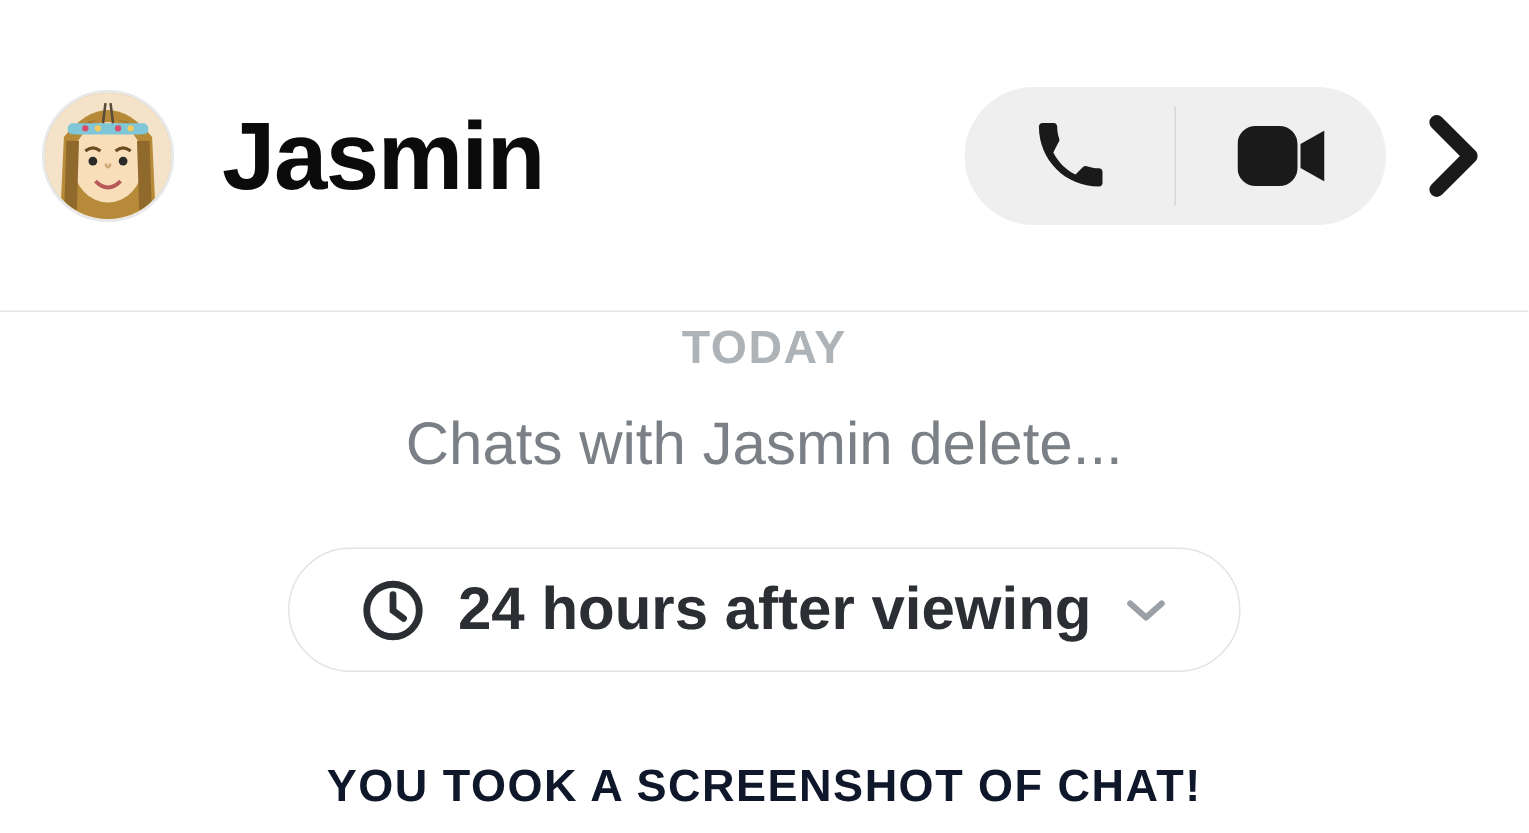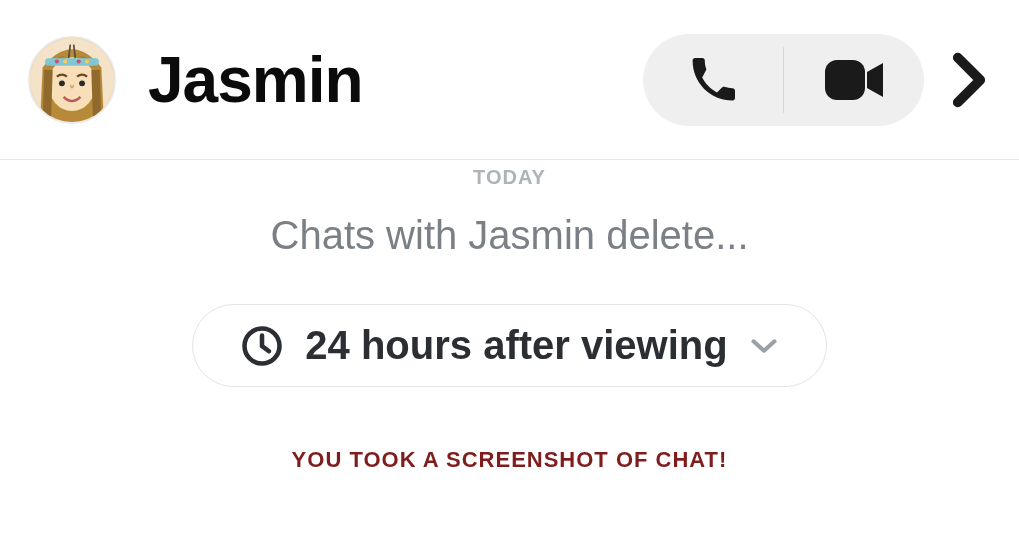--- a/index.html
+++ b/index.html
@@ -6,21 +6,21 @@
     body {
       width: 1019px;
       height: 555px;
       font-family: -apple-system, BlinkMacSystemFont, "Segoe UI", Helvetica, Arial, sans-serif;
       background: #fff;
       overflow: hidden;
     }
     .header {
       display: flex;
       align-items: center;
-      height: 160px;
+      height: 208px;
       padding: 0 20px 0 28px;
       border-bottom: 1px solid #e6e6e6;
     }
     .avatar {
       width: 88px;
       height: 88px;
       border-radius: 50%;
       background: #f0c27b;
       position: relative;
       overflow: hidden;
@@ -60,21 +60,21 @@
     .chevron-right {
       width: 60px;
       margin-left: 15px;
       display: flex;
       align-items: center;
       justify-content: center;
       cursor: pointer;
     }
     .content { padding-top: 4px; text-align: center; }
     .day-label {
-      font-size: 20px;
+      font-size: 31px;
       font-weight: 700;
       color: #aeb3b8;
       letter-spacing: 1px;
       margin-top: 2px;
     }
     .sub-text {
       font-size: 40px;
       color: #7b8086;
       margin-top: 24px;
       font-weight: 400;
@@ -88,23 +88,23 @@
       padding: 18px 48px;
       margin-top: 46px;
       cursor: pointer;
     }
     .pill-text {
       font-size: 40px;
       font-weight: 600;
       color: #2b2e33;
     }
     .notice {
-      font-size: 22px;
+      font-size: 30px;
       font-weight: 700;
-      color: #7f1d1d;
+      color: #0f172a;
       letter-spacing: 1px;
       margin-top: 60px;
     }
   </style>
 </head>
 <body>
 
 <div class="header">
   <div class="avatar">
     <svg viewBox="0 0 100 100">

